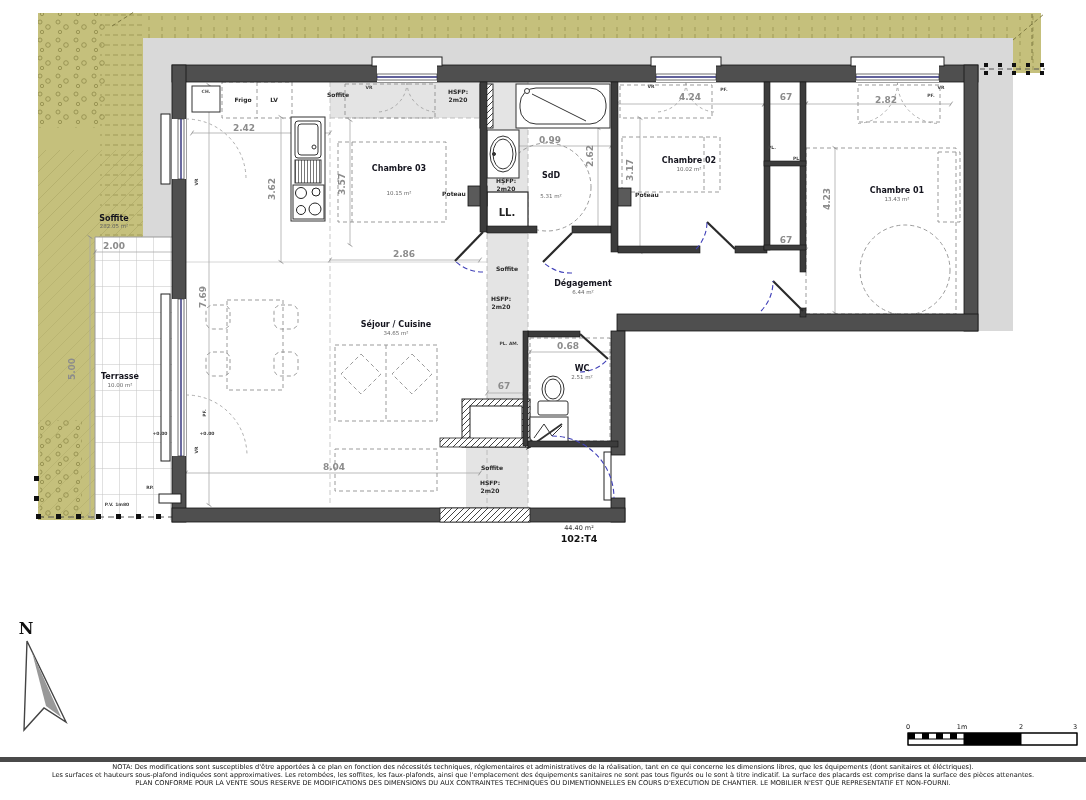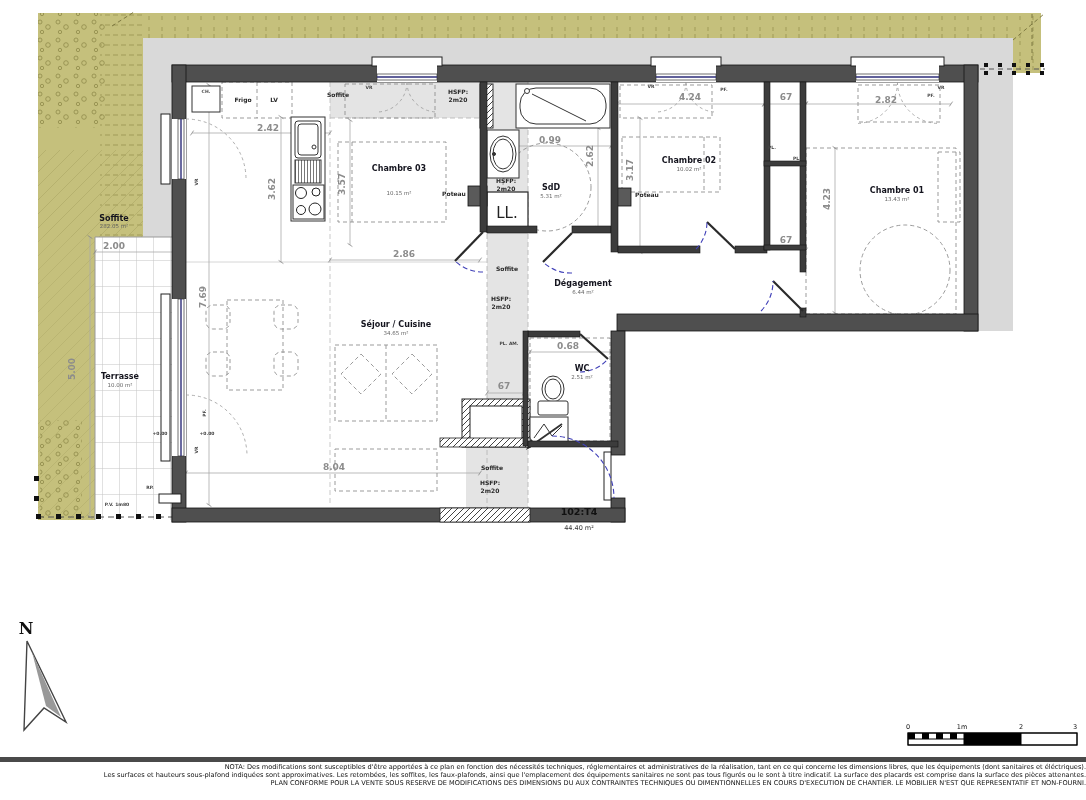--- a/index.html
+++ b/index.html
@@ -6,26 +6,26 @@
   #stage{position:relative;width:1086px;height:800px;background:#fff;overflow:hidden;
          font-family:"DejaVu Sans",sans-serif;}
   #plan-svg{position:absolute;left:0;top:0;}
   .lb{position:absolute;transform:translate(-50%,-50%);white-space:nowrap;line-height:1;color:#1a1a1a;}
   .v{transform:translate(-50%,-50%) rotate(-90deg);}
   .room{font-weight:bold;font-size:8px;color:#14141e;}
   .ar{font-size:5.5px;color:#666;}
   .dim{font-weight:bold;font-size:9px;color:#8c8c8c;}
   .an{font-size:6px;font-weight:bold;color:#2a2a2a;}
   .an2{font-size:4.5px;font-weight:bold;color:#444;}
-  .big{font-size:15px;font-weight:normal;color:#222;}
+  .big{font-size:10px;font-weight:bold;color:#222;}
   .unit{font-size:9.5px;font-weight:bold;color:#111;}
   .uar{font-size:6.5px;color:#333;}
   .north{font-family:"DejaVu Serif",serif;font-size:16px;font-weight:bold;color:#111;}
   .sc{font-size:6.5px;color:#111;}
-  .note{position:absolute;left:0;width:100%;text-align:right;font-size:6.6px;color:#111;line-height:1;}
+  .note{position:absolute;left:0;width:100%;text-align:center;font-size:6.6px;color:#111;line-height:1;}
 </style>
 </head>
 <body>
 
 <div id="stage">
 <svg id="plan-svg" width="1086" height="800" viewBox="0 0 1086 800">
   <defs>
     <pattern id="vdash" width="13" height="25" patternUnits="userSpaceOnUse">
       <line x1="6" y1="2" x2="6" y2="23" stroke="#a09b58" stroke-width="1" stroke-dasharray="4,3"></line>
     </pattern>
@@ -312,41 +312,41 @@
     <line x1="964" y1="733" x2="964" y2="745"></line>
     <line x1="1021" y1="733" x2="1021" y2="745"></line>
     <rect x="908" y="733" width="169" height="12" fill="none"></rect>
   </g>
 
   <rect x="0" y="757" width="1086" height="5" fill="#4a4a4a"></rect>
 </svg>
 
 <div class="lb room" style="left:399px;top:169px">Chambre 03</div>
 <div class="lb ar" style="left:399px;top:194px">10.15 m²</div>
-<div class="lb room" style="left:551px;top:188px">SdD</div>
+<div class="lb room" style="left:551px;top:176px">SdD</div>
 <div class="lb ar" style="left:551px;top:197px">5.31 m²</div>
 <div class="lb room" style="left:689px;top:161px">Chambre 02</div>
 <div class="lb ar" style="left:689px;top:170px">10.02 m²</div>
 <div class="lb room" style="left:897px;top:191px">Chambre 01</div>
 <div class="lb ar" style="left:897px;top:200px">13.43 m²</div>
 <div class="lb room" style="left:396px;top:325px">Séjour / Cuisine</div>
 <div class="lb ar" style="left:396px;top:334px">34.65 m²</div>
 <div class="lb room" style="left:583px;top:284px">Dégagement</div>
 <div class="lb ar" style="left:583px;top:293px">6.44 m²</div>
 <div class="lb room" style="left:582px;top:369px">WC</div>
 <div class="lb ar" style="left:582px;top:378px">2.51 m²</div>
 <div class="lb room" style="left:120px;top:377px">Terrasse</div>
 <div class="lb ar" style="left:120px;top:386px">10.00 m²</div>
 <div class="lb room" style="left:114px;top:219px">Soffite</div>
 <div class="lb ar" style="left:114px;top:227px">282.05 m²</div>
 
-<div class="lb unit" style="left:579px;top:512px">102:T4</div>
+<div class="lb unit" style="left:579px;top:539px">102:T4</div>
 <div class="lb uar" style="left:579px;top:528px">44.40 m²</div>
 
-<div class="lb dim" style="left:268px;top:128px">2.42</div>
+<div class="lb dim" style="left:244px;top:128px">2.42</div>
 <div class="lb dim v" style="left:272px;top:189px">3.62</div>
 <div class="lb dim v" style="left:342px;top:184px">3.57</div>
 <div class="lb dim" style="left:404px;top:254px">2.86</div>
 <div class="lb dim" style="left:550px;top:140px">0.99</div>
 <div class="lb dim v" style="left:590px;top:156px">2.62</div>
 <div class="lb dim v" style="left:630px;top:170px">3.17</div>
 <div class="lb dim" style="left:690px;top:97px">4.24</div>
 <div class="lb dim" style="left:786px;top:97px">67</div>
 <div class="lb dim" style="left:786px;top:240px">67</div>
 <div class="lb dim" style="left:886px;top:100px">2.82</div>

